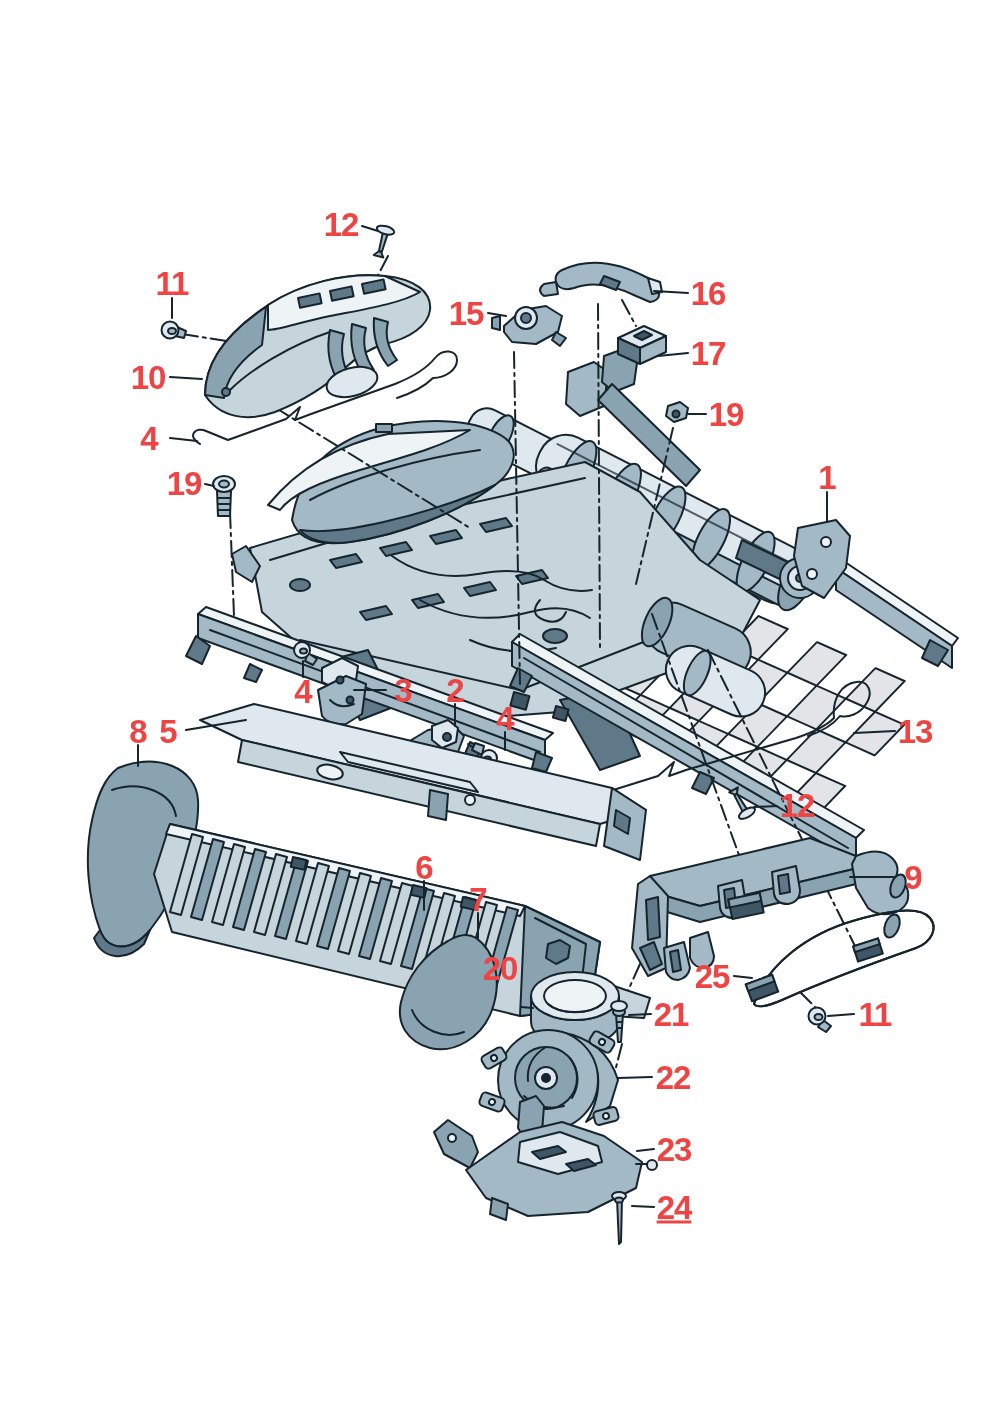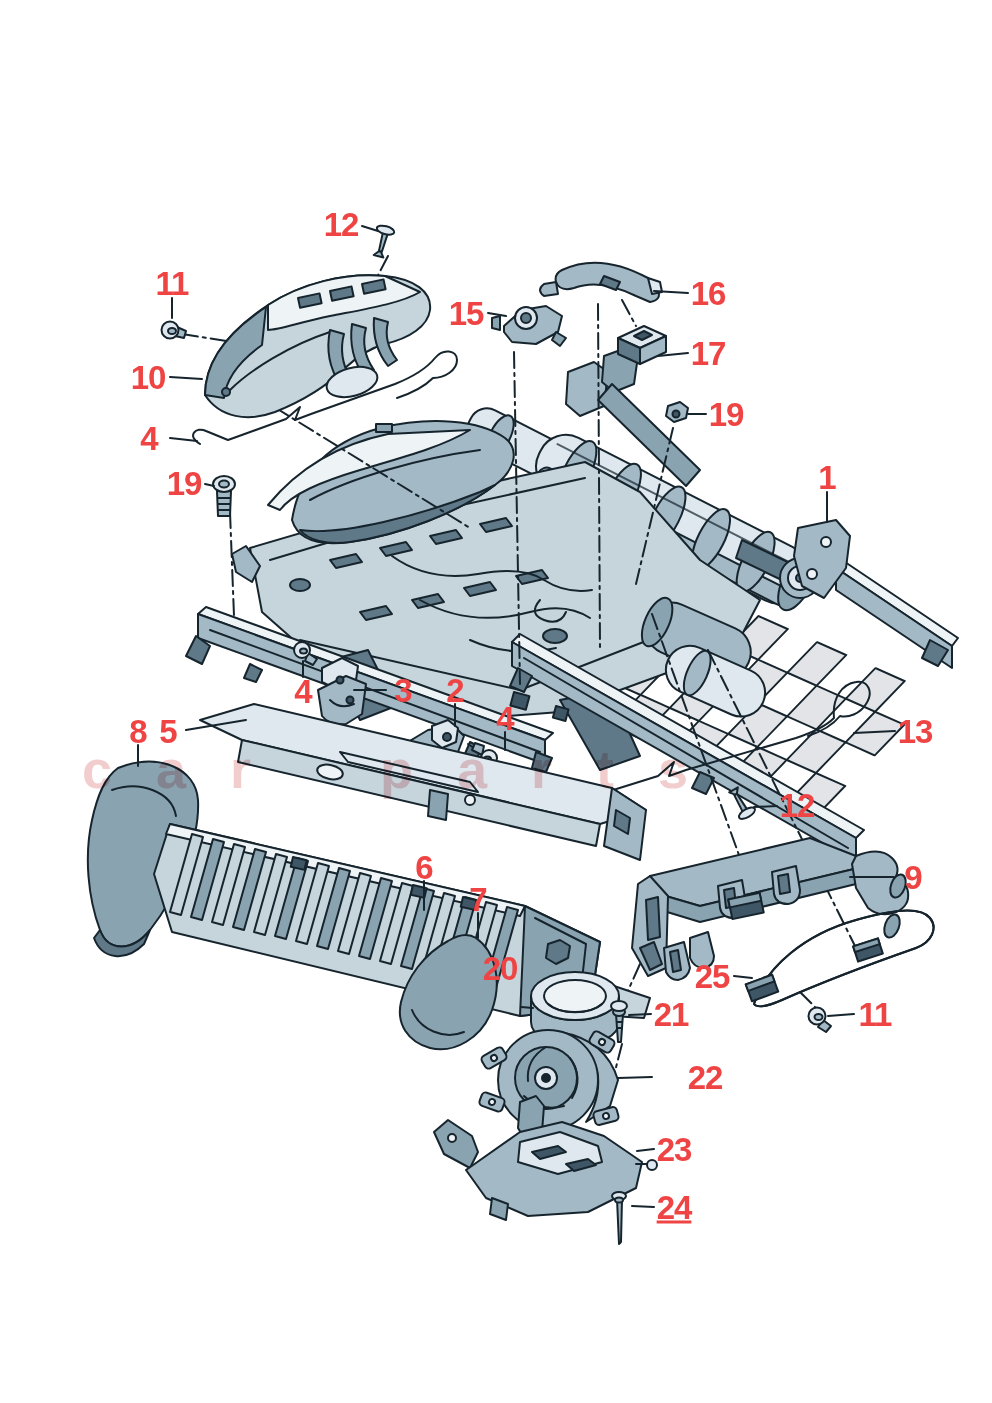--- a/index.html
+++ b/index.html
@@ -459,21 +459,20 @@
         <line x1="734" y1="976" x2="752" y2="978" class="leader"></line>
         <line x1="854" y1="1014" x2="828" y2="1016" class="leader"></line>
         <line x1="521" y1="1007" x2="533" y2="1008" class="leader"></line>
         <line x1="651" y1="1014" x2="629" y2="1015" class="leader"></line>
         <line x1="652" y1="1077" x2="618" y2="1078" class="leader"></line>
         <line x1="654" y1="1149" x2="637" y2="1151" class="leader"></line>
         <line x1="654" y1="1207" x2="632" y2="1206" class="leader"></line>
       </g>
 </svg>
 
-<div id="wm2" class="wm">car parts</div>
 
 <div id="callouts">
       <div class="callout" style="left: 341px; top: 224px;">12</div>
       <div class="callout" style="left: 172px; top: 283px;">11</div>
       <div class="callout" style="left: 148px; top: 377px;">10</div>
       <div class="callout" style="left: 149px; top: 438px;">4</div>
       <div class="callout" style="left: 184px; top: 483px;">19</div>
       <div class="callout" style="left: 466px; top: 313px;">15</div>
       <div class="callout" style="left: 708px; top: 293px;">16</div>
       <div class="callout" style="left: 708px; top: 353px;">17</div>
@@ -487,18 +486,18 @@
       <div class="callout" style="left: 168px; top: 731px;">5</div>
       <div class="callout" style="left: 915px; top: 731px;">13</div>
       <div class="callout" style="left: 797px; top: 805px;">12</div>
       <div class="callout" style="left: 913px; top: 877px;">9</div>
       <div class="callout" style="left: 424px; top: 867px;">6</div>
       <div class="callout" style="left: 478px; top: 899px;">7</div>
       <div class="callout" style="left: 712px; top: 976px;">25</div>
       <div class="callout" style="left: 875px; top: 1014px;">11</div>
       <div class="callout" style="left: 500px; top: 968px;">20</div>
       <div class="callout" style="left: 671px; top: 1014px;">21</div>
-      <div class="callout" style="left: 673px; top: 1077px; margin-left: 32px;">22</div>
+      <div class="callout" style="left: 673px; top: 1077px;">22</div>
       <div class="callout" style="left: 674px; top: 1149px;">23</div>
       <div class="callout" style="left: 674px; top: 1207px; text-decoration: underline;">24</div>
     </div>
 
 </div>
 
 </body></html>

